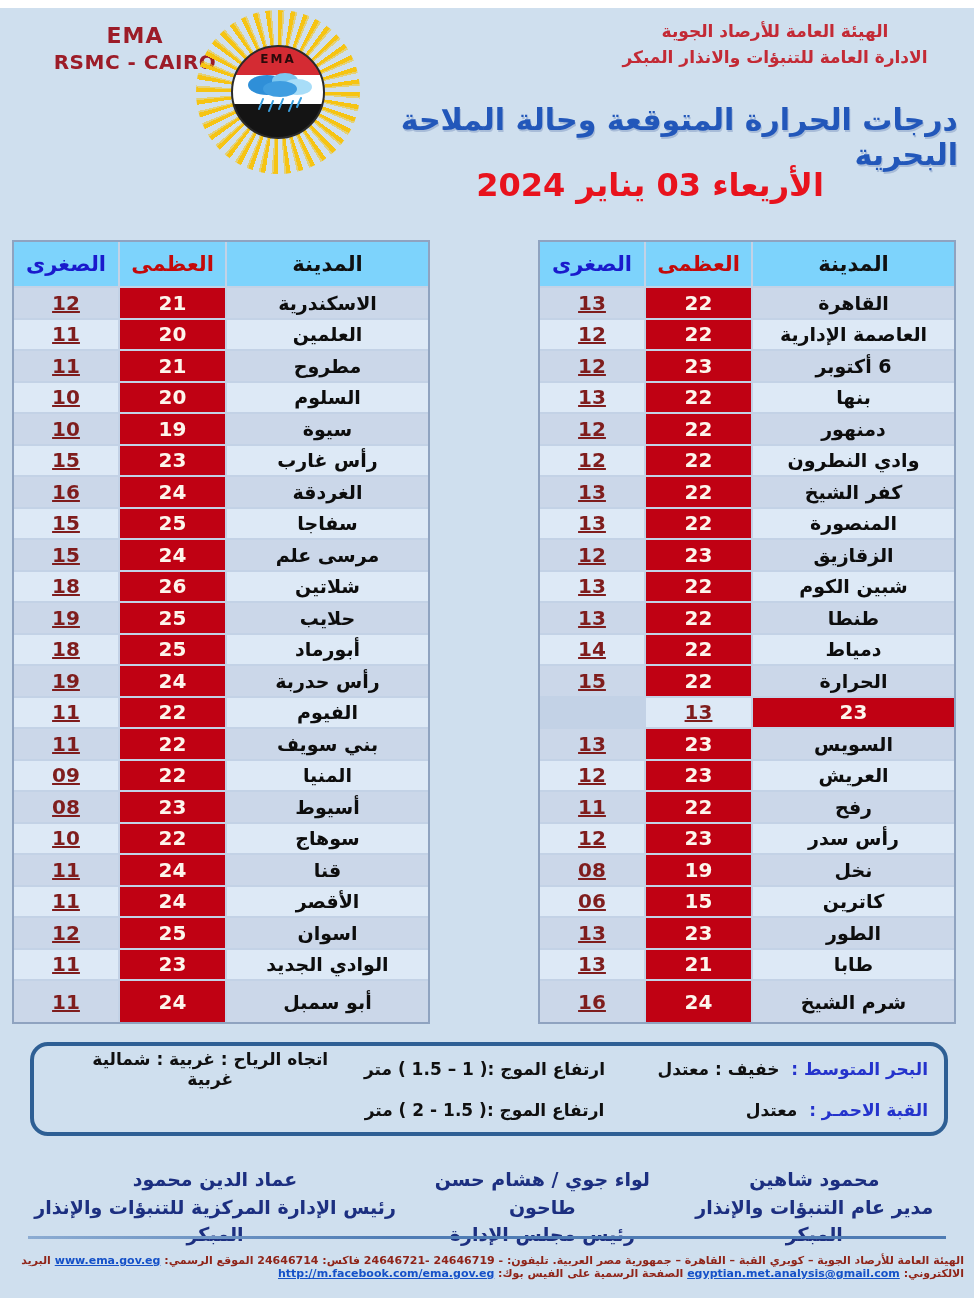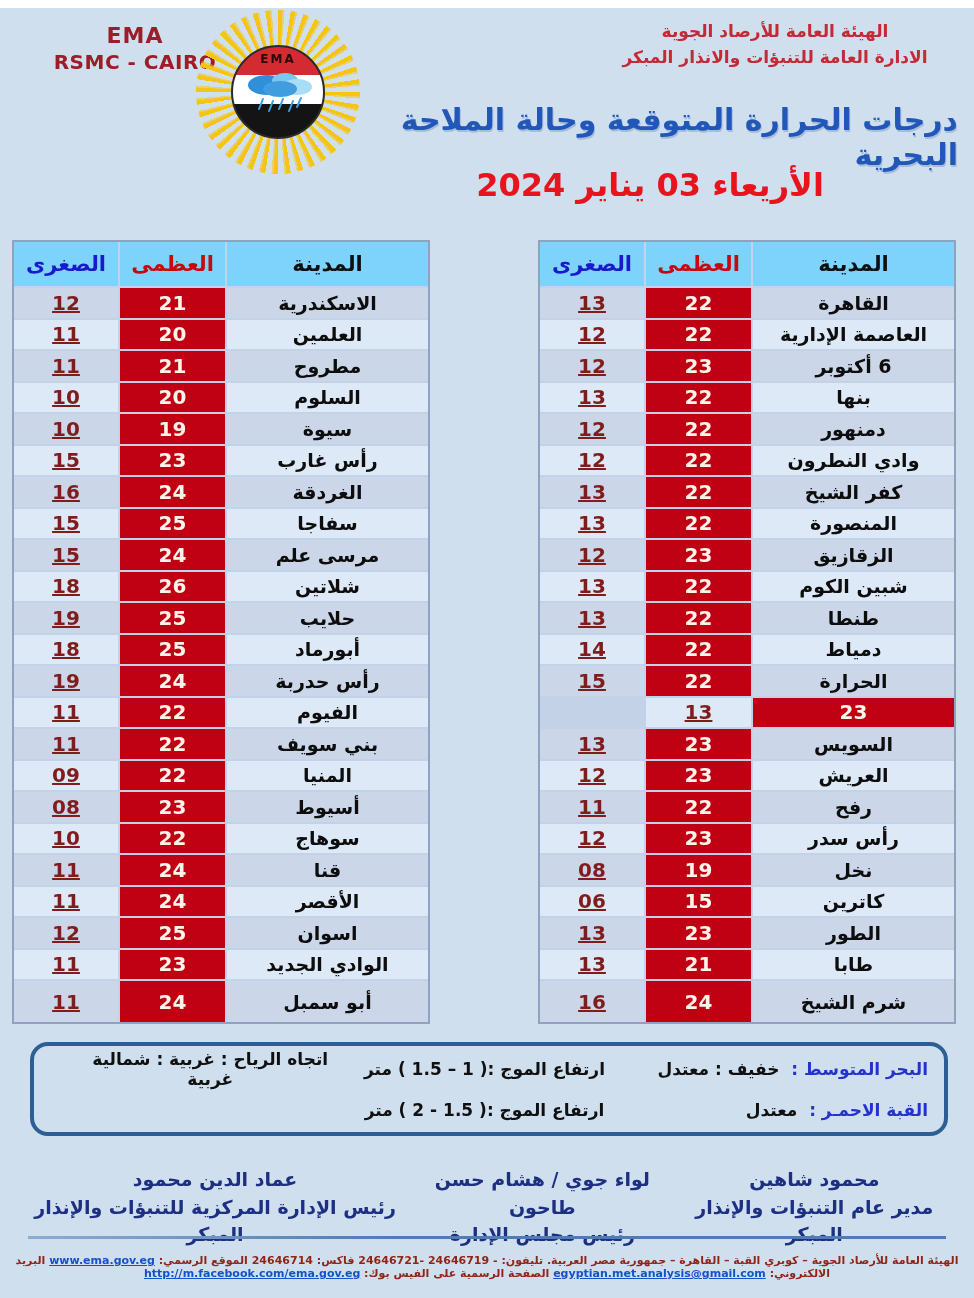--- a/index.html
+++ b/index.html
@@ -73,21 +73,21 @@
         justify-content:space-between;color:#1c2f80;font-weight:bold;font-size:19px;text-align:center;}
   .sig{line-height:1.45;}
   .sig.s0{width:29%;}
   .sig.s1{width:41%;}
   .sig.s2{width:29%;}
 
   .sep-line{position:absolute;left:28px;right:28px;top:1236px;height:3px;
             background:linear-gradient(90deg,#8cacd2,#4f7cb4 40%,#4f7cb4);}
 
   
-  .contact{position:absolute;left:10px;right:10px;top:1254px;text-align:center;direction:rtl;
+  .contact{position:absolute;left:10px;right:10px;top:1254px;text-align:right;direction:rtl;
            font-size:11px;font-weight:bold;color:#8f2418;}
   .contact a{color:#1551c8;text-decoration:underline;font-weight:bold;}
 </style>
 </head>
 <body>
 
 <div class="top-strip"></div>
 
 <div class="ema-en">
   <div class="l1">EMA</div>

